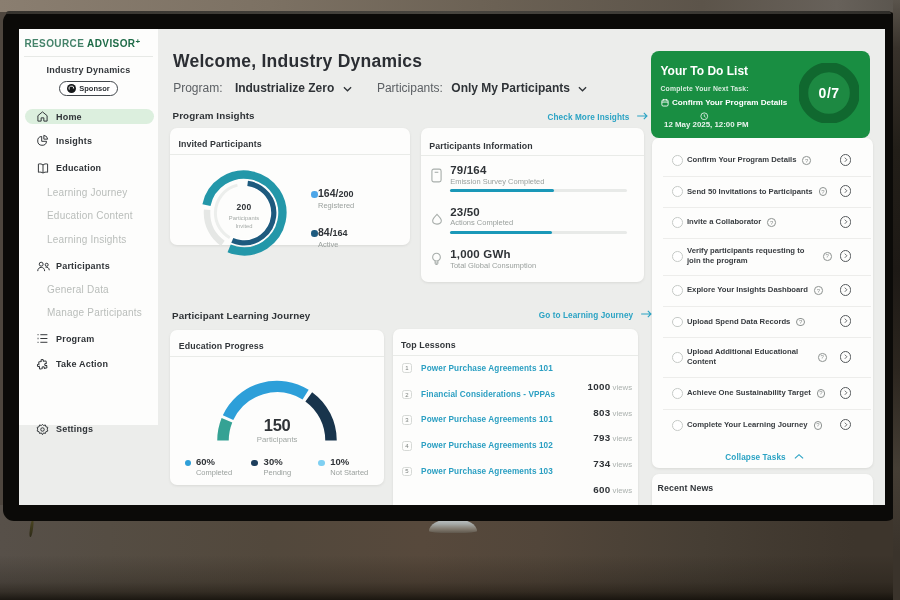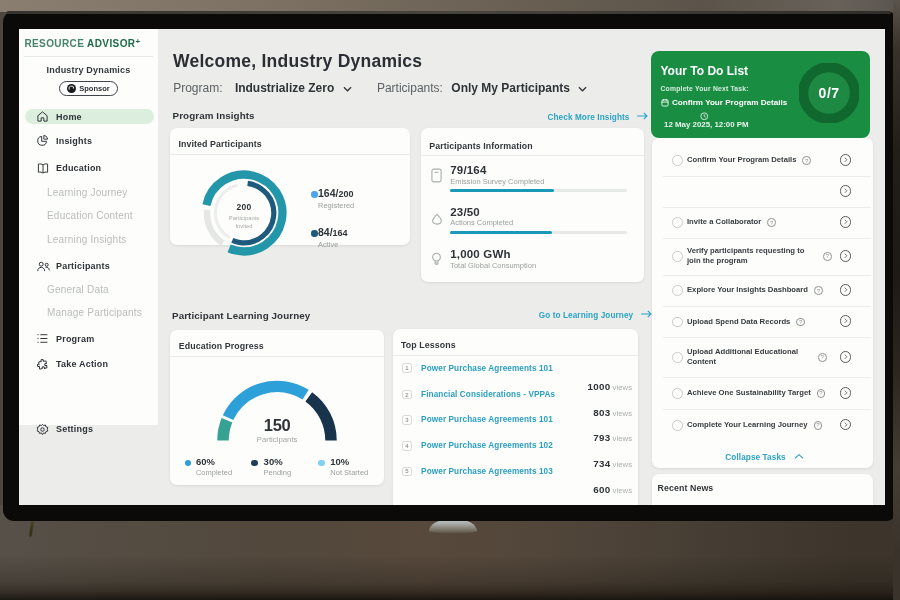--- a/index.html
+++ b/index.html
@@ -259,20 +259,25 @@
     <circle r="25.8" fill="none" stroke="#10682f" stroke-width="10"></circle>
   </svg>
   <div class="ab" style="left:148.6px;top:11.9px;width:60px;height:60px;display:flex;align-items:center;justify-content:center;font-size:14px;font-weight:bold;color:#fff;letter-spacing:0.5px;">0/7</div>
 </div>
 <div class="card" style="left:632.5px;top:108.7px;width:221px;height:330px;"></div>
 <div class="chk" style="top:126.3px;">
       <span class="ccirc" style="margin-left:20.5px;"></span>
       <span class="ctext">Confirm Your Program Details</span>
       <span class="qi">?</span>
     </div>
+<div class="chk" style="top:157.4px;">
+      <span class="ccirc" style="margin-left:20.5px;"></span>
+      <span class="ctext">Send 50 Invitations to Participants</span>
+      <span class="qi">?</span>
+    </div>
 <div class="chk" style="top:188.3px;">
       <span class="ccirc" style="margin-left:20.5px;"></span>
       <span class="ctext">Invite a Collaborator</span>
       <span class="qi">?</span>
     </div>
 <div class="chk" style="top:216.9px;">
       <span class="ccirc" style="margin-left:20.5px;"></span>
       <span class="ctext" style="width:130px;">Verify participants requesting to join the program</span>
       <span class="qi">?</span>
     </div>

